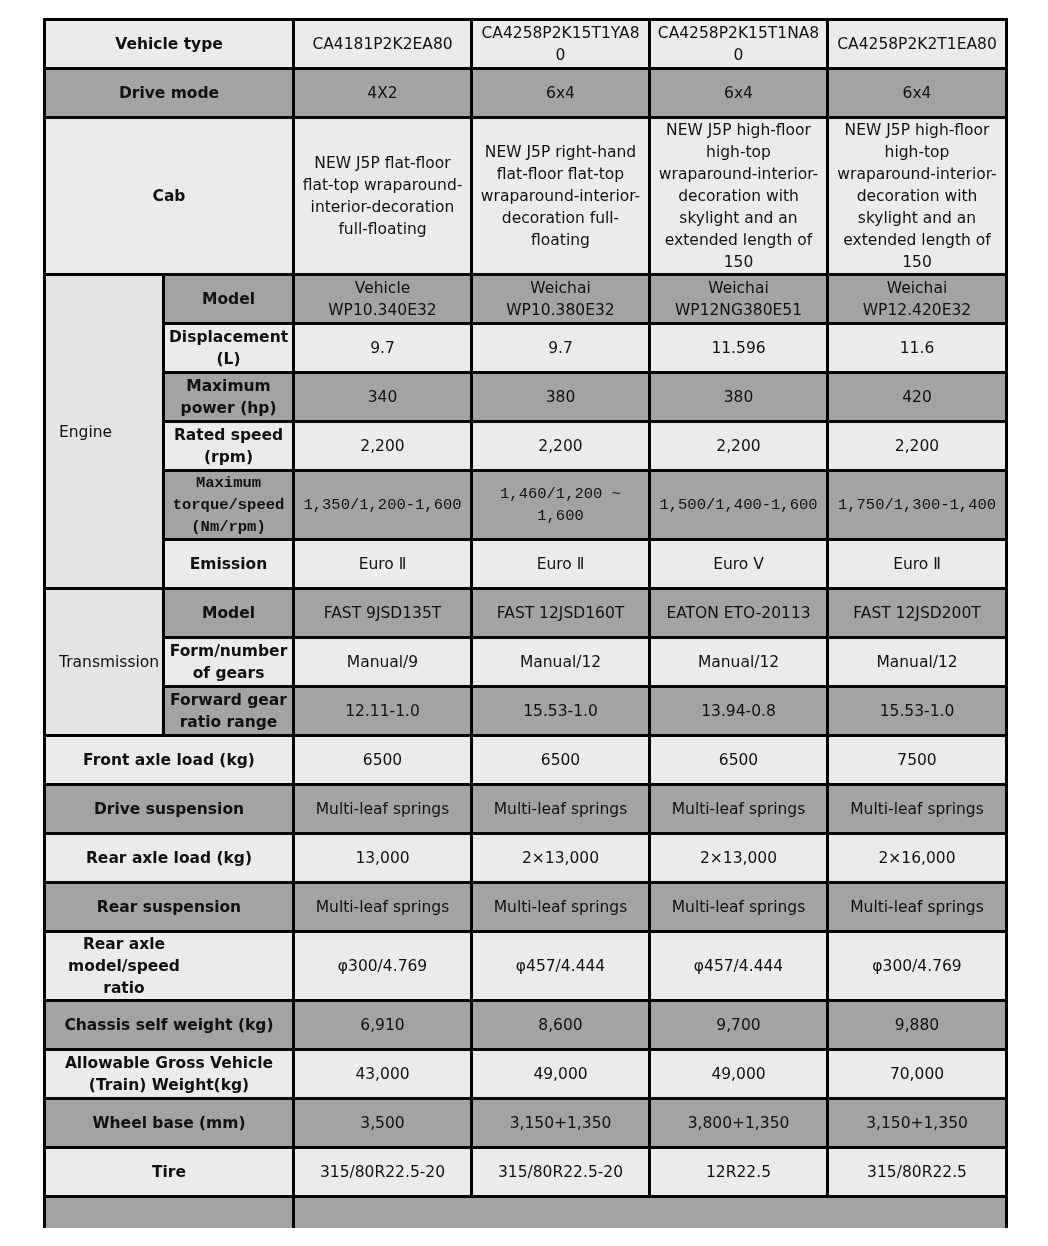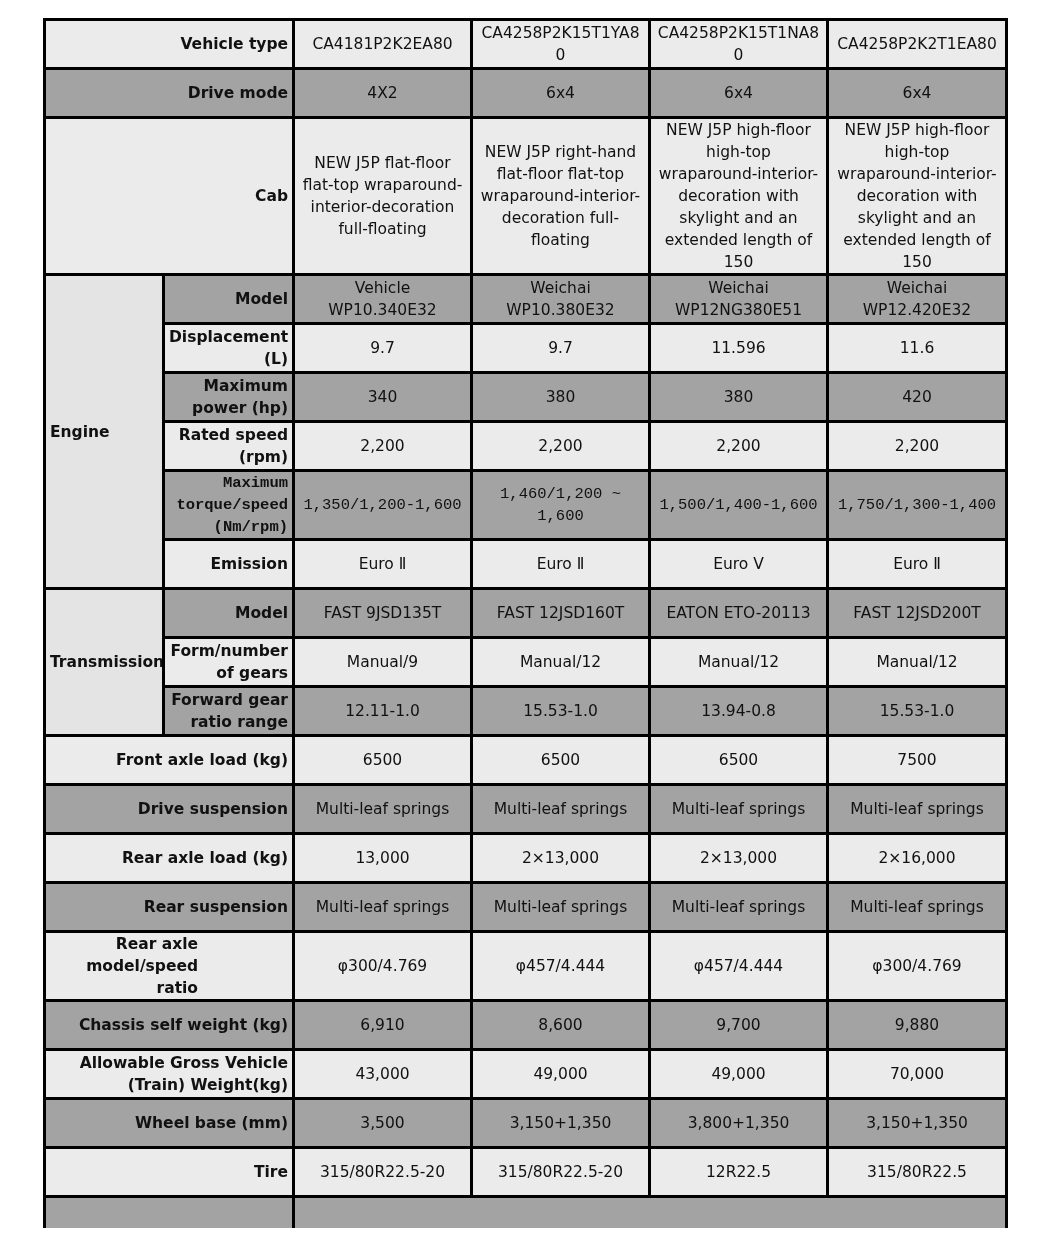--- a/index.html
+++ b/index.html
@@ -12,22 +12,22 @@
   }
   table.spec td {
     border: 3px solid #000;
     padding: 0 4px;
     font-size: 15.5px;
     line-height: 22px;
     text-align: center;
     vertical-align: middle;
     overflow: hidden;
   }
-  table.spec td.lbl { text-align: right; font-weight: bold; font-size: 15.5px; padding-left: 4px; }
-  table.spec td.group { text-align: left; font-weight: bold; vertical-align: middle; padding-left: 4px; }
+  table.spec td.lbl { text-align: center; font-weight: bold; font-size: 15.5px; padding-left: 4px; }
+  table.spec td.group { text-align: left; font-weight: normal; vertical-align: middle; padding-left: 13px; }
   tr.l td { background: #ebebeb; }
   tr.d td { background: #a3a3a3; }
   td.glbg { background: #e4e4e4 !important; }
   tr.h50 td { height: 46px; }
   tr.h60 td { height: 62px; font-family: Liberation Mono, monospace; }
   tr.h150 td { height: 150px; }
   tr.cut td { height: 30px; border-bottom: none; }
 </style>
 </head>
 <body>

